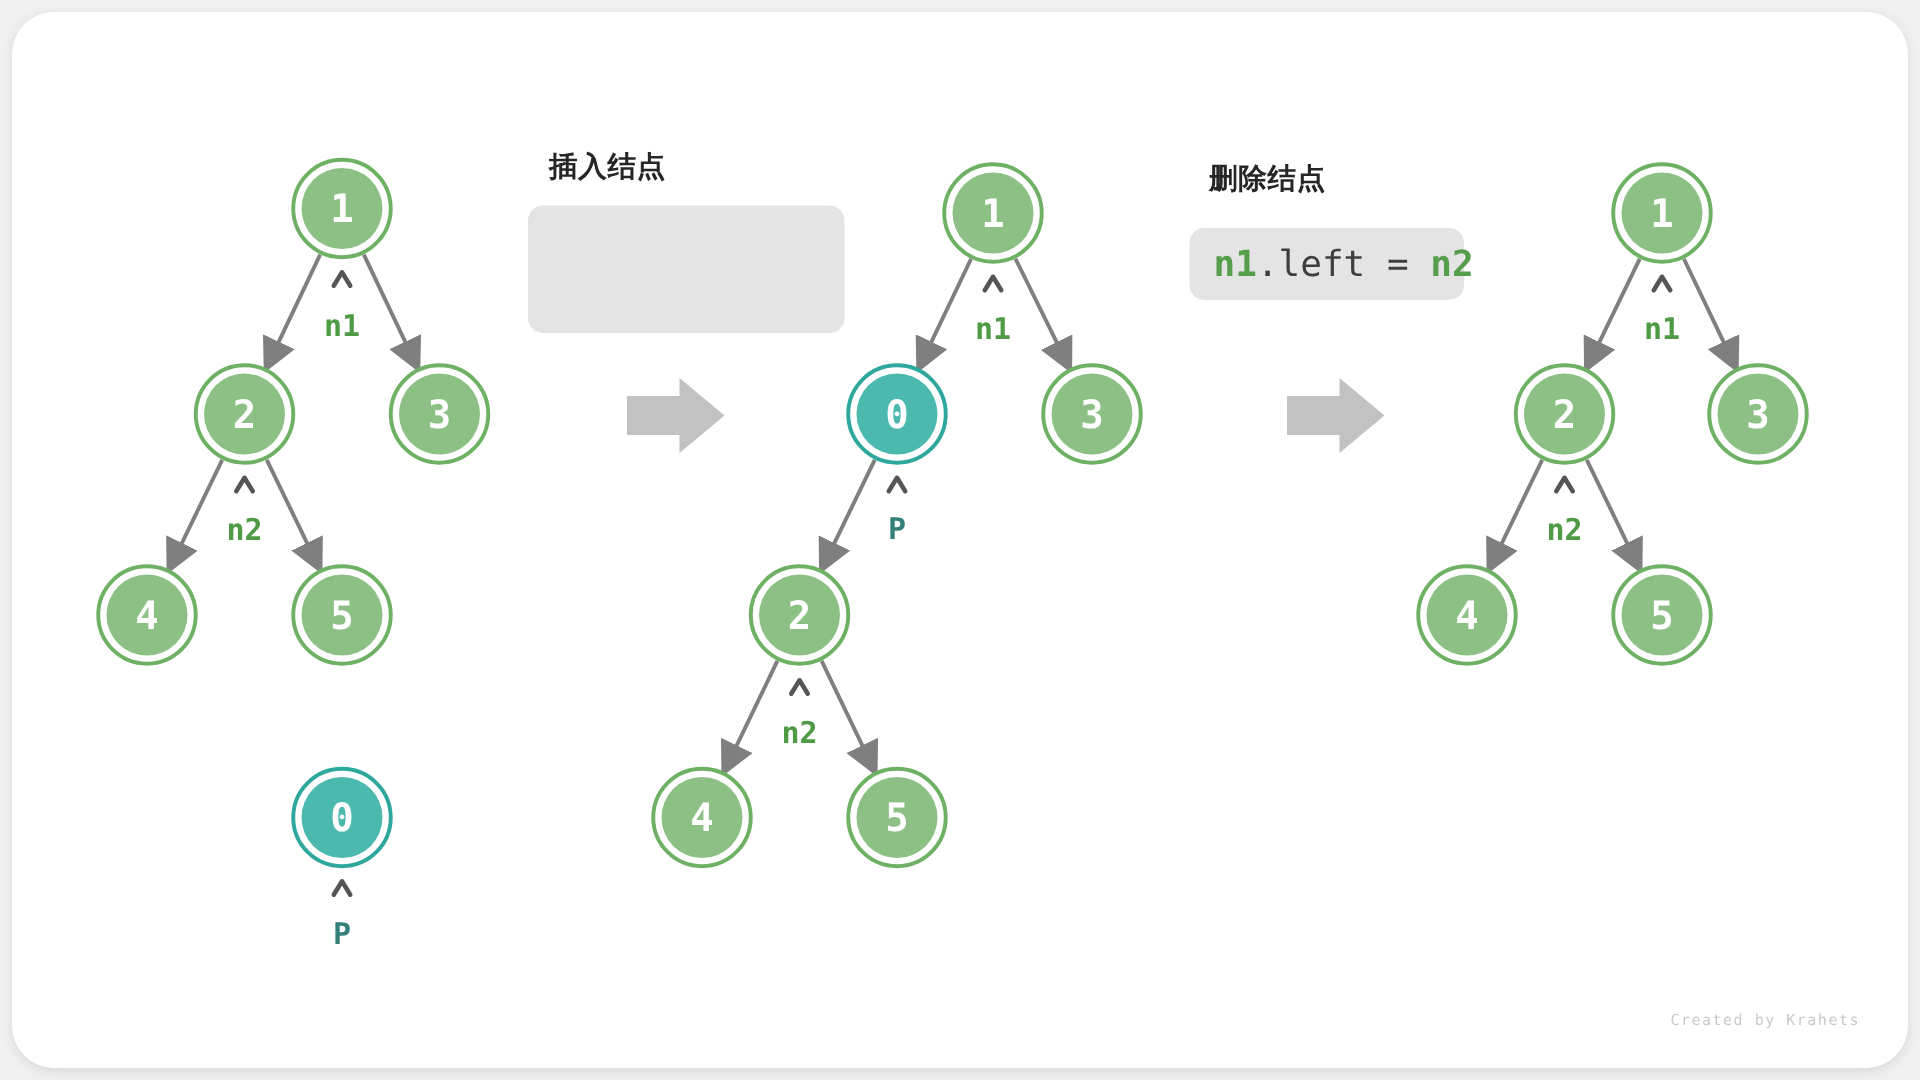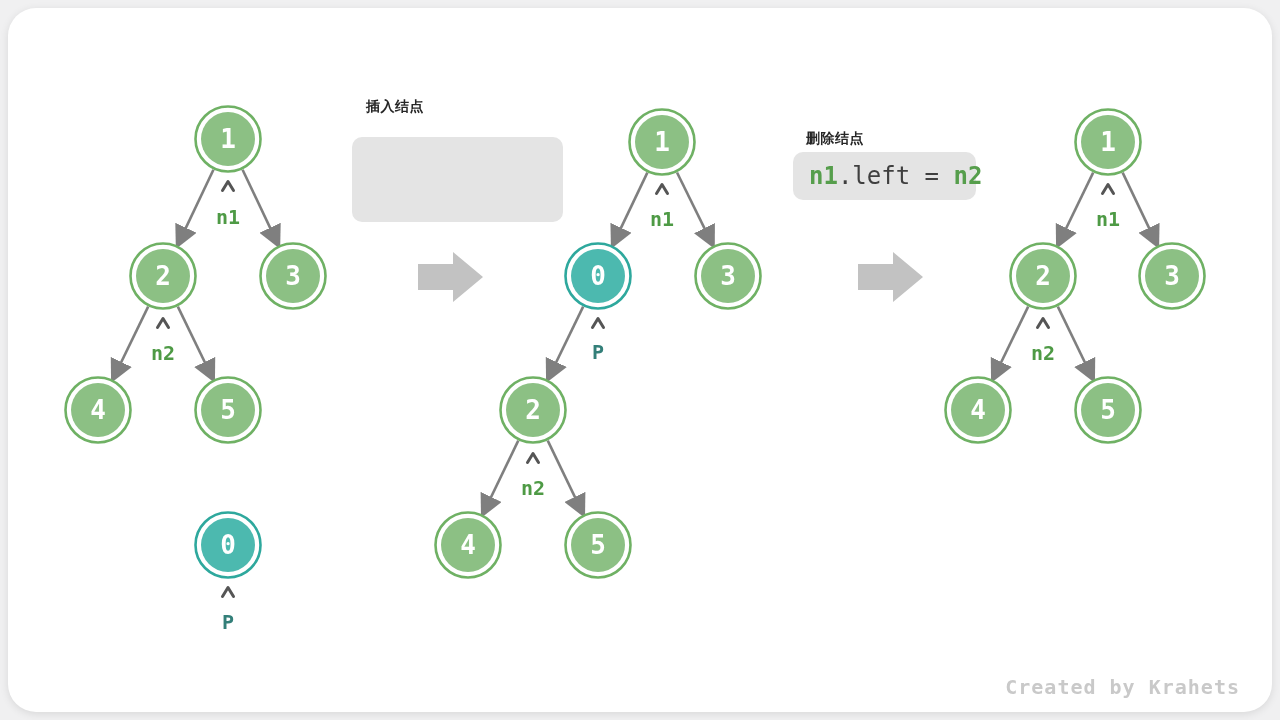--- a/index.html
+++ b/index.html
@@ -20,48 +20,47 @@
   }
   svg.diagram {
     position: absolute;
     left: 0; top: 0;
     width: 1280px; height: 720px;
   }
   .section-title {
     position: absolute;
     font-family: Liberation Mono, monospace;
     font-weight: bold;
-    font-size: 14px;
+    font-size: 19px;
     letter-spacing: 0.5px;
     color: #262626;
   }
   #insert-title { left: 366px; top: 98px; }
-  #delete-title { left: 806px; top: 106px; margin-top: 24px; }
+  #delete-title { left: 806px; top: 106px; }
   .code-box {
     position: absolute;
     background: #e4e4e4;
     border-radius: 10px;
     font-family: "DejaVu Sans Mono", monospace;
     font-size: 24px;
     line-height: 34px;
     white-space: pre;
   }
   #insert-code { left: 352px; top: 137px; width: 211px; height: 85px; padding: 8px 0 0 16px; }
   #delete-code { left: 793px; top: 152px; width: 183px; height: 48px; padding: 7px 0 0 16px; }
   .tok-plain { color: #3f3f3f; }
   .tok-green { color: #569e4c; font-weight: bold; }
   .tok-teal  { color: #3b968d; font-weight: bold; }
   .watermark {
     position: absolute;
     right: 40px; top: 675px;
     font-family: "DejaVu Sans Mono", monospace;
-    font-size: 20px;
+    font-size: 10px;
     color: #c9c9c9;
     letter-spacing: 1px;
-    font-weight: bold;
   }
 </style>
 </head>
 <body>
 
 <div class="card"></div>
 
 <svg class="diagram" viewBox="0 0 1280 720">
   <defs>
     <marker id="arrowhead" viewBox="0 0 10 10" refX="7" refY="5" markerWidth="9" markerHeight="9" orient="auto">

